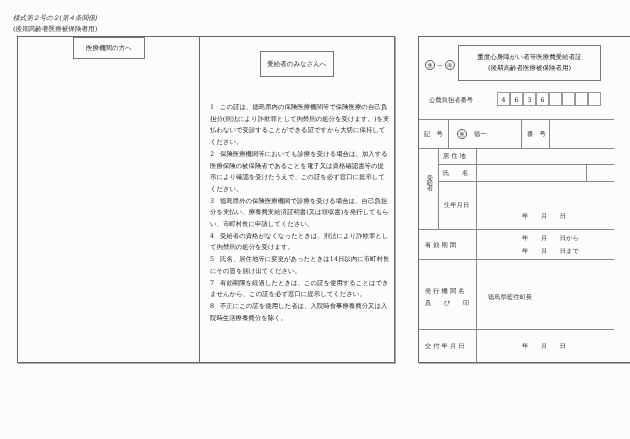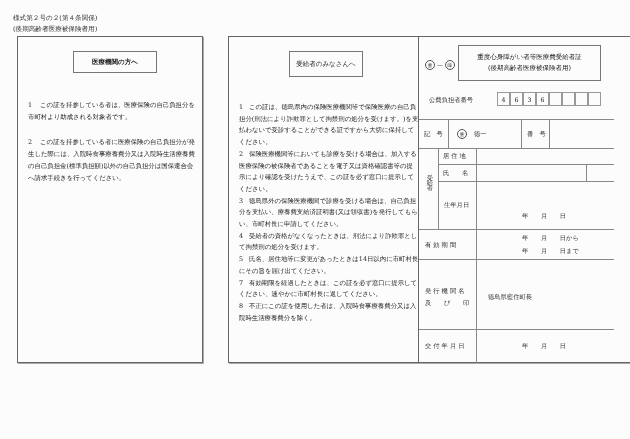--- a/index.html
+++ b/index.html
@@ -6,21 +6,21 @@
   body {
     width: 630px; height: 439px; background: #fcfcfc; position: relative; overflow: hidden;
     font-family: "DejaVu Serif", "Liberation Serif", serif; color: #222;
   }
   .hdr { position: absolute; left: 13px; font-size: 6.6px; color: #333; }
   .card {
     position: absolute; top: 36px; height: 327px; border: 1px solid #666;
     box-shadow: 1px 1px 0 #aaa; background: #fcfcfc; box-sizing: border-box;
   }
   .card-left { left: 17px; width: 186px; }
-  .card-mid { left: 228px; width: 196px; }
+  .card-mid { left: 199px; width: 196px; }
   .card-right { left: 418px; width: 218px; }
   .title-box {
     position: absolute; border: 1px solid #777; font-size: 6.5px; display: flex;
     align-items: center; justify-content: center; box-sizing: border-box;
   }
   .para { position: absolute; font-size: 6.4px; line-height: 12px; }
   .item { display: block; }
   .item .num { display: inline-block; width: 10px; }
   .lines { position: absolute; background: #888; }
   .lbl { position: absolute; font-size: 6.3px; color: #333; white-space: nowrap; }
@@ -29,46 +29,36 @@
     font-size: 6.3px; display: flex; align-items: center; justify-content: center;
   }
   .circ {
     display: inline-flex; width: 8px; height: 8px; border: 1px solid #555; border-radius: 50%;
     font-size: 4.5px; align-items: center; justify-content: center; vertical-align: middle;
   }
 </style>
 </head>
 <body>
 
-<div class="hdr" style="top:14px;">様式第２号の２(第４条関係)</div>
+<div class="hdr" style="top:14px;font-style:italic;">様式第２号の２(第４条関係)</div>
 <div class="hdr" style="top:25px;">(後期高齢者医療被保険者用)</div>
 
 <div class="card card-left">
-  <div class="title-box" style="left:55px;top:14px;width:84px;height:22px;font-weight:bold;">医療機関の方へ</div>
-  <div class="para" style="left:10px;top:62px;width:170px;">
-    <div class="item" style="margin-bottom:13px;">
-      <span class="num">1</span>
-      <span>この証を持参している者は、医療保険の自己負担分を市町村より助成される対象者です。</span>
-    </div>
-    <div class="item">
-      <span class="num">2</span>
-      <span>この証を持参している者に医療保険の自己負担分が発生した際には、入院時食事療養費分又は入院時生活療養費の自己負担金(標準負担額)以外の自己負担分は国保連合会へ請求手続きを行ってください。</span>
-    </div>
-  </div>
+  <div class="title-box" style="left:55px;top:0;width:72px;height:22px;">医療機関の方へ</div>
 </div>
 
 <div class="card card-mid">
   <div class="title-box" style="left:60px;top:14px;width:74px;height:26px;">受給者のみなさんへ</div>
   <div class="para" style="left:10px;top:65px;width:180px;line-height:11.7px;">
     <div class="item"><span class="num">1</span><span>この証は、徳島県内の保険医療機関等で保険医療の自己負担分(刑法により詐欺罪として拘禁刑の処分を受けます。)を支払わないで受診することができる証ですから大切に保持してください。</span></div>
     <div class="item"><span class="num">2</span><span>保険医療機関等においても診療を受ける場合は、加入する医療保険の被保険者であることを電子又は資格確認書等の提示により確認を受けたうえで、この証を必ず窓口に提示してください。</span></div>
     <div class="item"><span class="num">3</span><span>徳島県外の保険医療機関で診療を受ける場合は、自己負担分を支払い、療養費支給済証明書(又は領収書)を発行してもらい、市町村長に申請してください。</span></div>
     <div class="item"><span class="num">4</span><span>受給者の資格がなくなったときは、刑法により詐欺罪として拘禁刑の処分を受けます。</span></div>
     <div class="item"><span class="num">5</span><span>氏名、居住地等に変更があったときは14日以内に市町村長にその旨を届け出てください。</span></div>
-    <div class="item"><span class="num">7</span><span>有効期限を経過したときは、この証を必ず窓口に提示してください、速やかに市町村長に返してください。</span></div>
+    <div class="item"><span class="num">7</span><span>有効期限を経過したときは、この証を使用することはできませんから、この証を必ず窓口に提示してください。</span></div>
     <div class="item"><span class="num">8</span><span>不正にこの証を使用した者は、入院時食事療養費分又は入院時生活療養費分を除く。</span></div>
   </div>
 </div>
 
 <div class="card card-right">
 
   <div class="lbl" style="left:6px;top:23px;font-size:6px;">
     <span class="circ">重</span>
     <span>—</span>
     <span class="circ">障</span>

